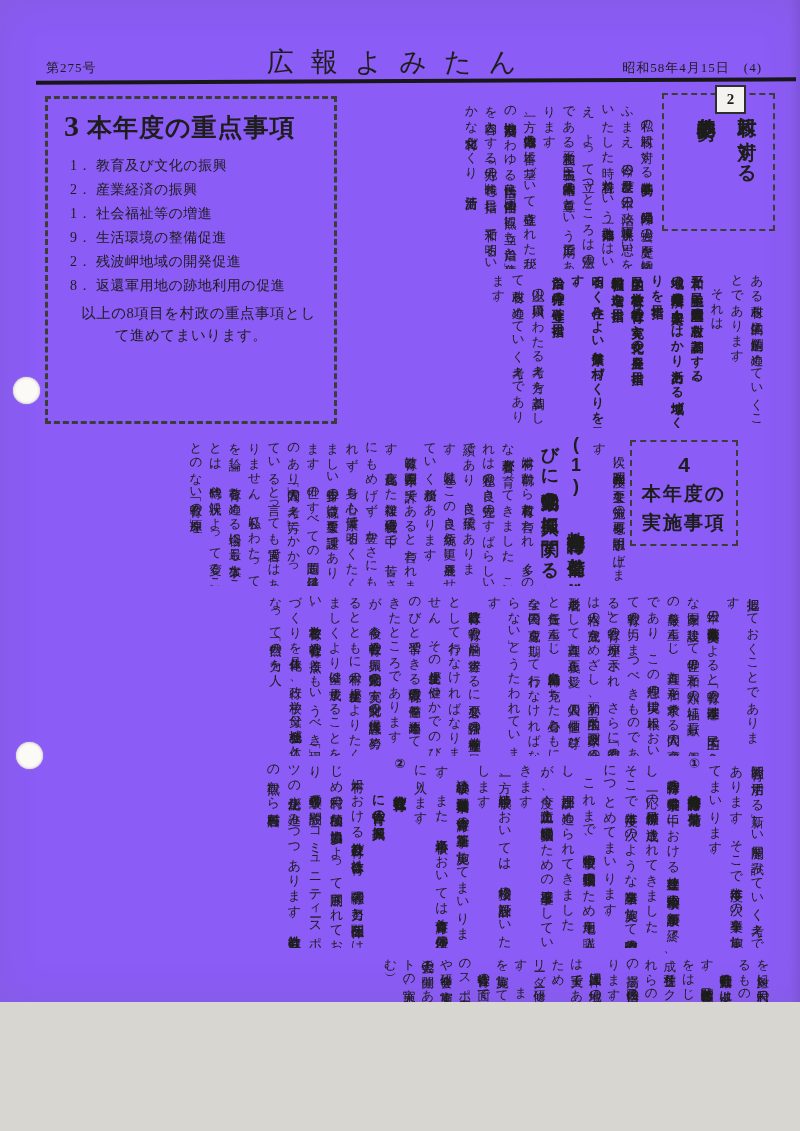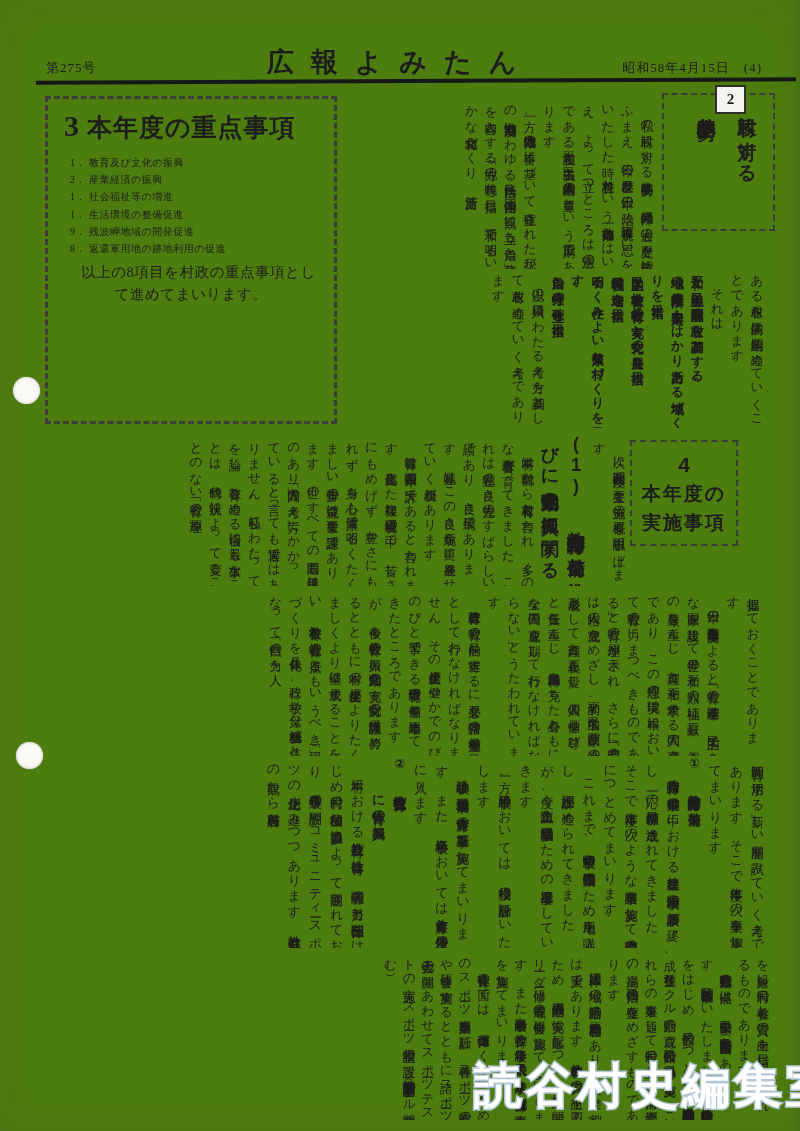--- a/index.html
+++ b/index.html
@@ -1,31 +1,31 @@
 <!DOCTYPE html>
 <html><head>
 <meta charset="utf-8">
 <style>
   html,body{margin:0;padding:0;background:#d8d6d1;}
   .page{
-    position:relative;width:800px;height:1131px;margin:0 auto;
-    background:#4d7c0f;overflow:hidden;
+    position:relative;width:800px;height:1002px;margin:0 auto;
+    background:#8b5cf6;overflow:hidden;
     font-family:"Liberation Serif","DejaVu Serif",serif;
     color:#1d1d1b;
     box-shadow:inset 0 0 40px rgba(90,85,70,.12);
   }
   .page::after{
     content:"";position:absolute;top:0;right:0;width:10px;height:100%;
     background:linear-gradient(to right,rgba(0,0,0,0),rgba(0,0,0,.07));
     pointer-events:none;
   }
   
   .hd-issue{position:absolute;left:46px;top:59px;font-size:13px;letter-spacing:1px;}
   .hd-title{position:absolute;left:50%;top:44px;transform:translateX(-50%);
-    font-size:27px;font-weight:700;letter-spacing:17px;white-space:nowrap;text-align:right;}
+    font-size:27px;font-weight:400;letter-spacing:17px;white-space:nowrap;text-align:right;}
   .hd-date{position:absolute;right:38px;top:59px;font-size:13px;letter-spacing:1px;font-family:Liberation Serif, serif;}
   .hd-rule{position:absolute;left:36px;top:79px;width:760px;height:4px;background:#171717;
     transform:rotate(-.25deg);}
   
   .vband{position:absolute;writing-mode:vertical-rl;text-orientation:upright;
     overflow:hidden;line-height:1.6;font-size:12.6px;letter-spacing:.5px;}
   .vband p{margin:0;padding:0;}
   .hang{padding-top:1em;text-indent:-1em;}
   .gothic{font-family:"Liberation Sans","DejaVu Sans",sans-serif;}
   .bandA1{left:322px;top:97px;width:334px;height:172px;line-height:1.55;}
@@ -48,21 +48,21 @@
     writing-mode:vertical-rl;text-orientation:upright;
     font-size:19px;font-weight:700;line-height:2.15;letter-spacing:1px;
     padding:7px 6px 5px 4px;box-sizing:border-box;}
   .titlebox2 span{display:block;}
   .box3{position:absolute;left:45px;top:96px;width:292px;height:328px;
     border:3px dashed #3c3c38;box-sizing:border-box;padding:10px 16px;overflow:hidden;}
   .box3-title{white-space:nowrap;}
   .box3-title .n3{font-size:30px;font-weight:700;margin-right:8px;}
   .box3-title .t3{font-size:25px;font-weight:700;letter-spacing:1px;text-align:right;}
   .box3 ul{list-style:none;margin:10px 0 0 6px;padding:0;}
-  .box3 li{font-size:10px;line-height:1.72;letter-spacing:.5px;white-space:nowrap;}
+  .box3 li{font-size:14px;line-height:1.72;letter-spacing:.5px;white-space:nowrap;}
   .box3-footer{margin-top:5px;font-size:14.5px;line-height:1.5;letter-spacing:.5px;text-align:center;}
   .box4{position:absolute;left:630px;top:440px;width:108px;height:106px;
     border:2.5px dashed #3c3c38;box-sizing:border-box;z-index:2;
     display:flex;flex-direction:column;align-items:center;justify-content:center;
     font-family:"Liberation Sans","DejaVu Sans",sans-serif;font-weight:700;
     line-height:1.5;text-align:center;}
   .box4 .n4{font-size:21px;}
   .box4 .t4{font-size:19px;letter-spacing:2px;font-family:Liberation Serif, serif;}
   
   .hole{position:absolute;width:27px;height:27px;border-radius:50%;
@@ -109,22 +109,22 @@
   </div>
 
   <div class="box3">
     <div class="box3-title">
       <span class="n3">3</span><span class="t3">本年度の重点事項</span>
     </div>
     <ul>
       <li>1． 教育及び文化の振興</li>
       <li>2． 産業経済の振興</li>
       <li>1． 社会福祉等の増進</li>
-      <li>1． 生活環境の整備促進</li>
-      <li>9． 残波岬地域の開発促進</li>
+      <li>9． 生活環境の整備促進</li>
+      <li>2． 残波岬地域の開発促進</li>
       <li>8． 返還軍用地の跡地利用の促進</li>
     </ul>
     <div class="box3-footer">　以上の8項目を村政の重点事項として進めてまいります。</div>
   </div>
 
   <div class="box4">
     <span class="n4">4</span>
     <span class="t4">本年度の</span>
     <span class="t4">実施事項</span>
   </div>

